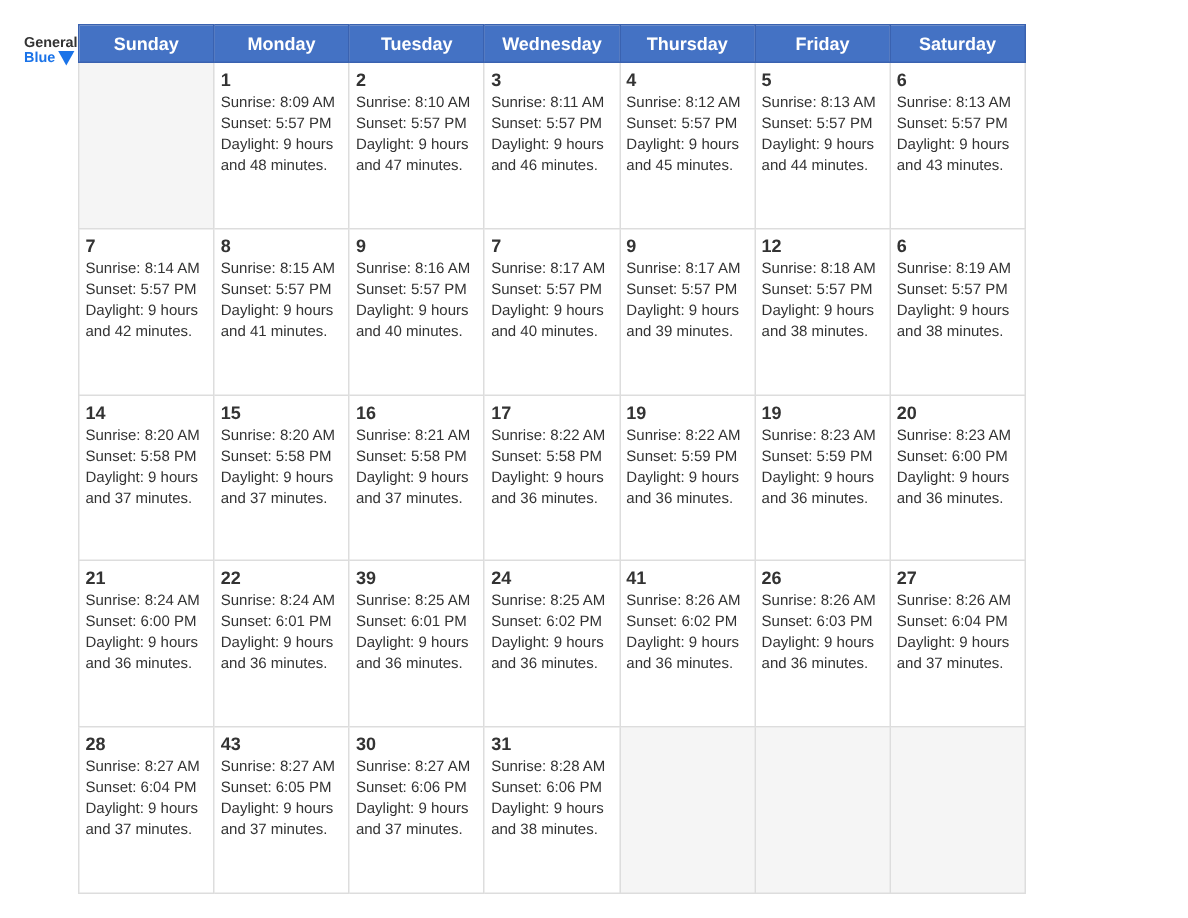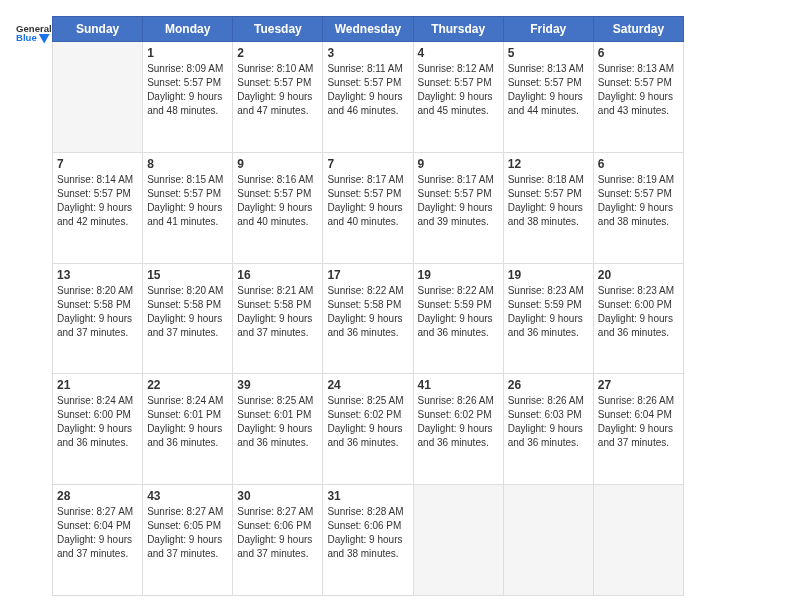--- a/index.html
+++ b/index.html
@@ -166,21 +166,21 @@
             <div class="day-number">12</div>
             <div class="day-info">Sunrise: 8:18 AM<br>Sunset: 5:57 PM<br>Daylight: 9 hours and 38 minutes.</div>
           </td>
           <td>
             <div class="day-number">6</div>
             <div class="day-info">Sunrise: 8:19 AM<br>Sunset: 5:57 PM<br>Daylight: 9 hours and 38 minutes.</div>
           </td>
         </tr>
         <tr>
           <td>
-            <div class="day-number">13</div>
+            <div class="day-number">14</div>
             <div class="day-info">Sunrise: 8:20 AM<br>Sunset: 5:58 PM<br>Daylight: 9 hours and 37 minutes.</div>
           </td>
           <td>
             <div class="day-number">15</div>
             <div class="day-info">Sunrise: 8:20 AM<br>Sunset: 5:58 PM<br>Daylight: 9 hours and 37 minutes.</div>
           </td>
           <td>
             <div class="day-number">16</div>
             <div class="day-info">Sunrise: 8:21 AM<br>Sunset: 5:58 PM<br>Daylight: 9 hours and 37 minutes.</div>
           </td>

